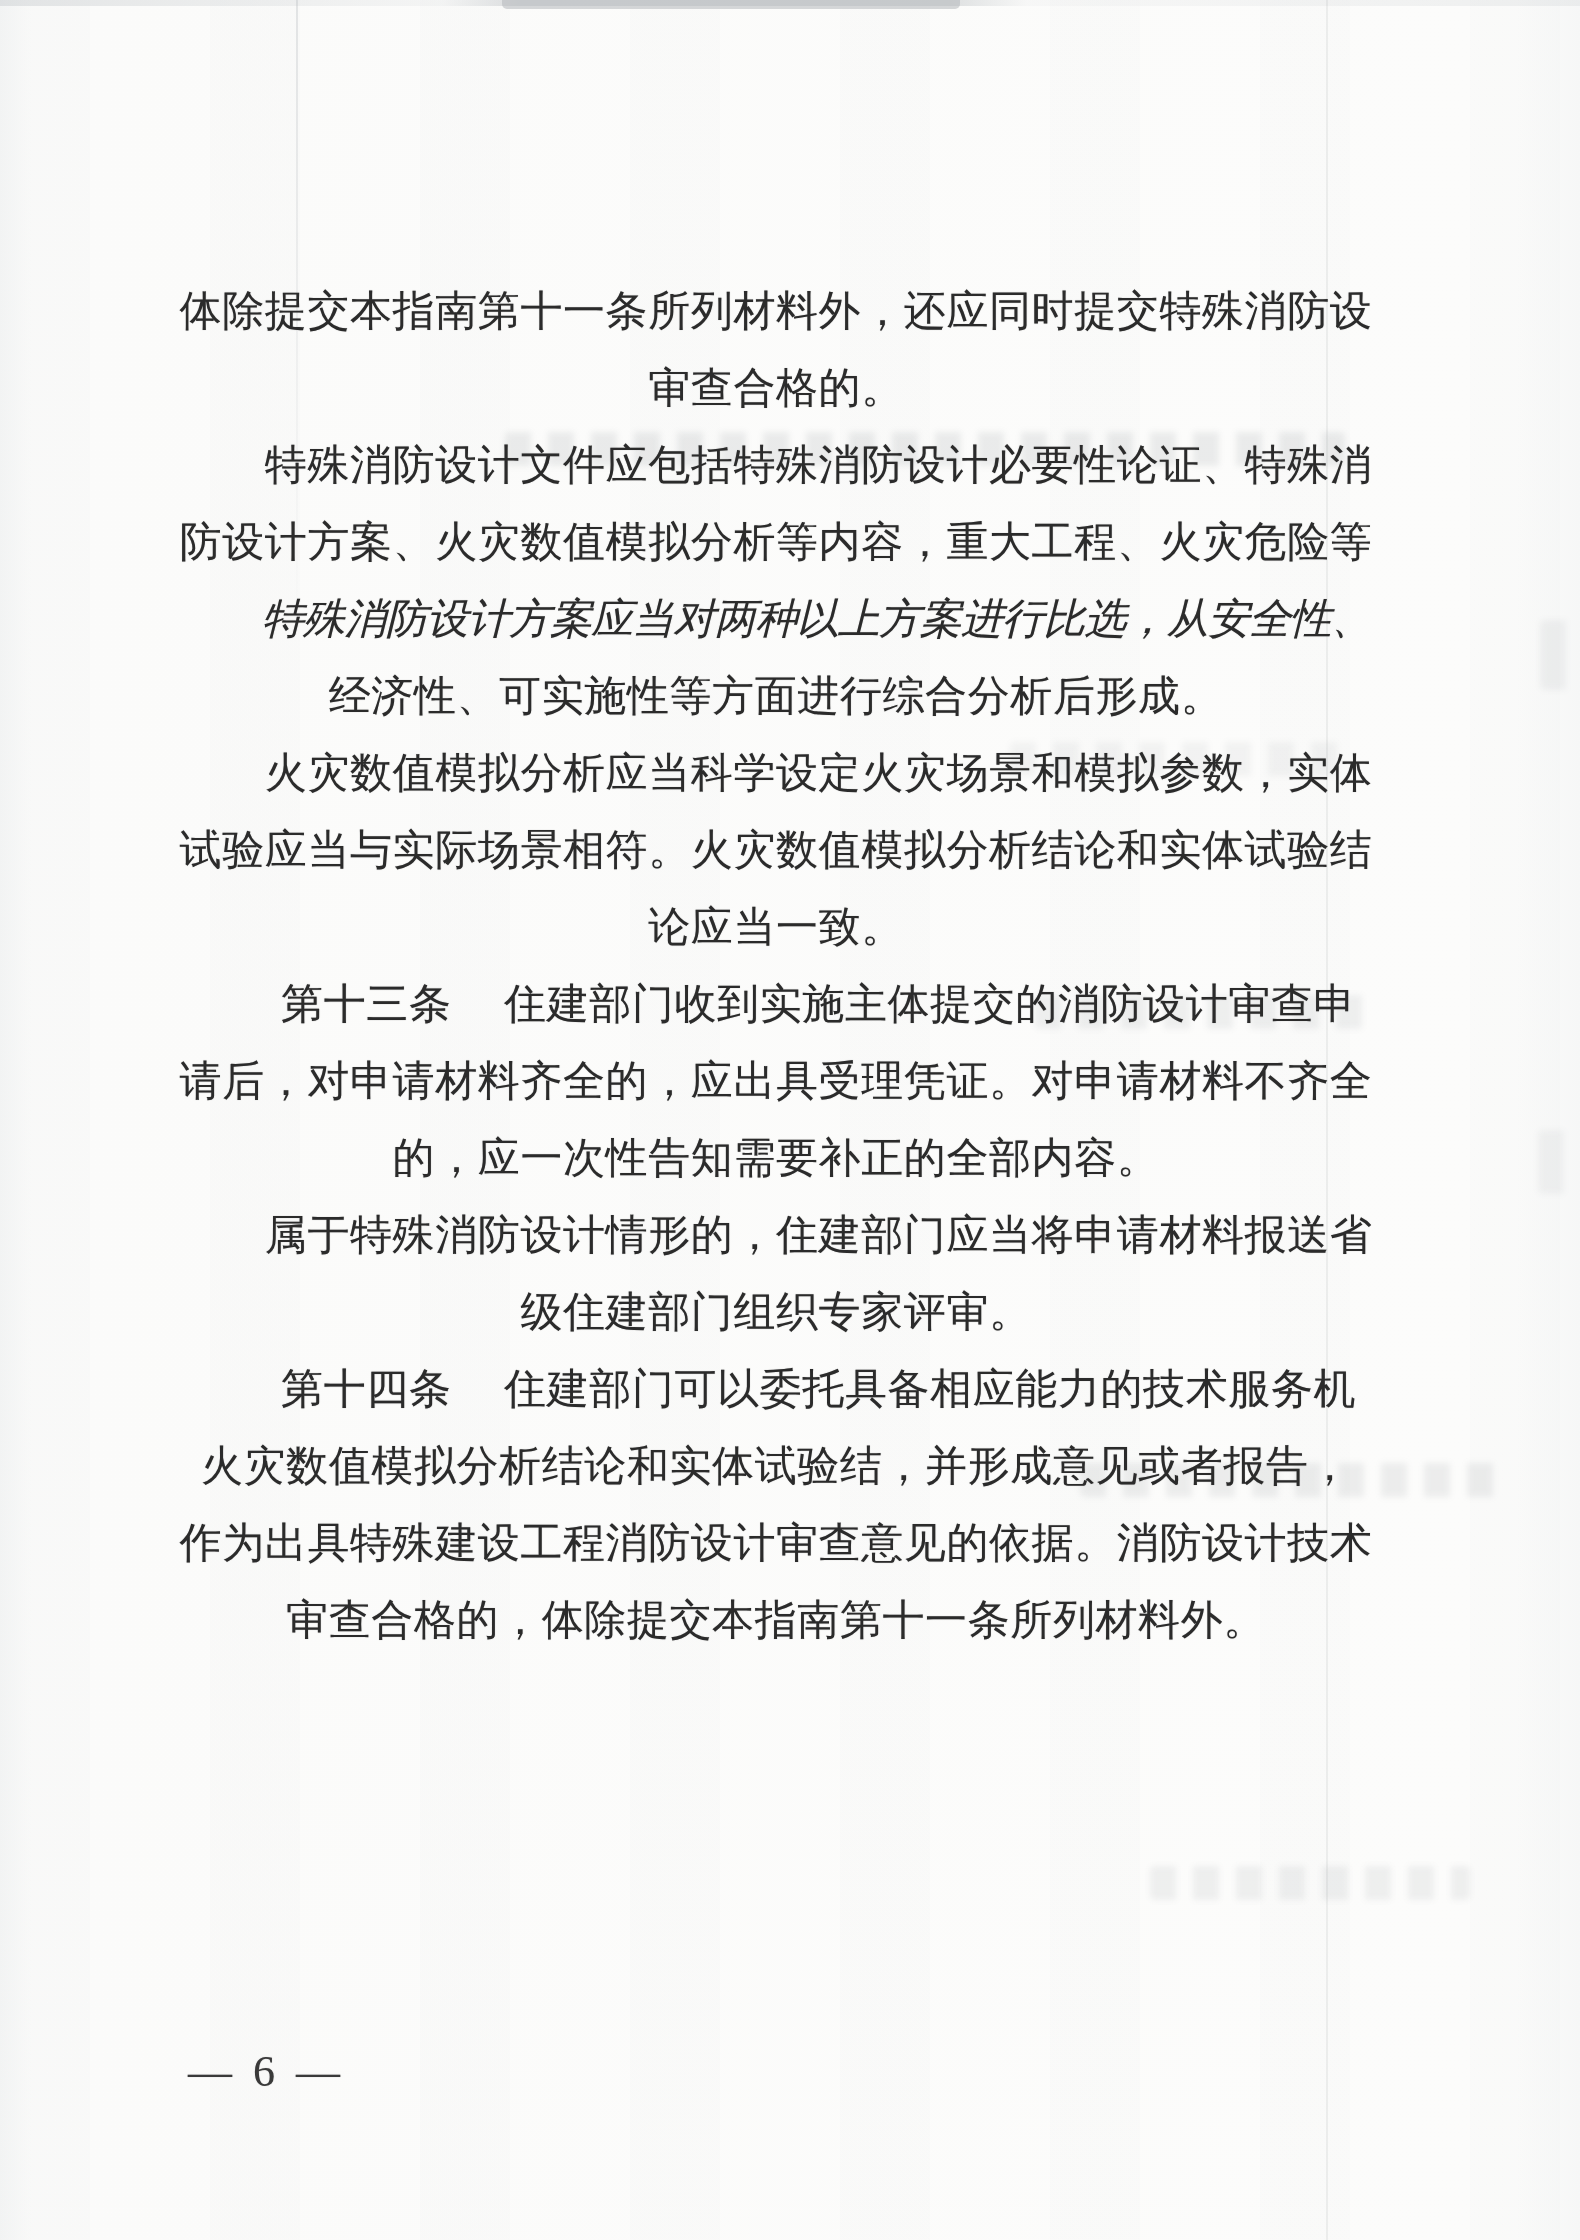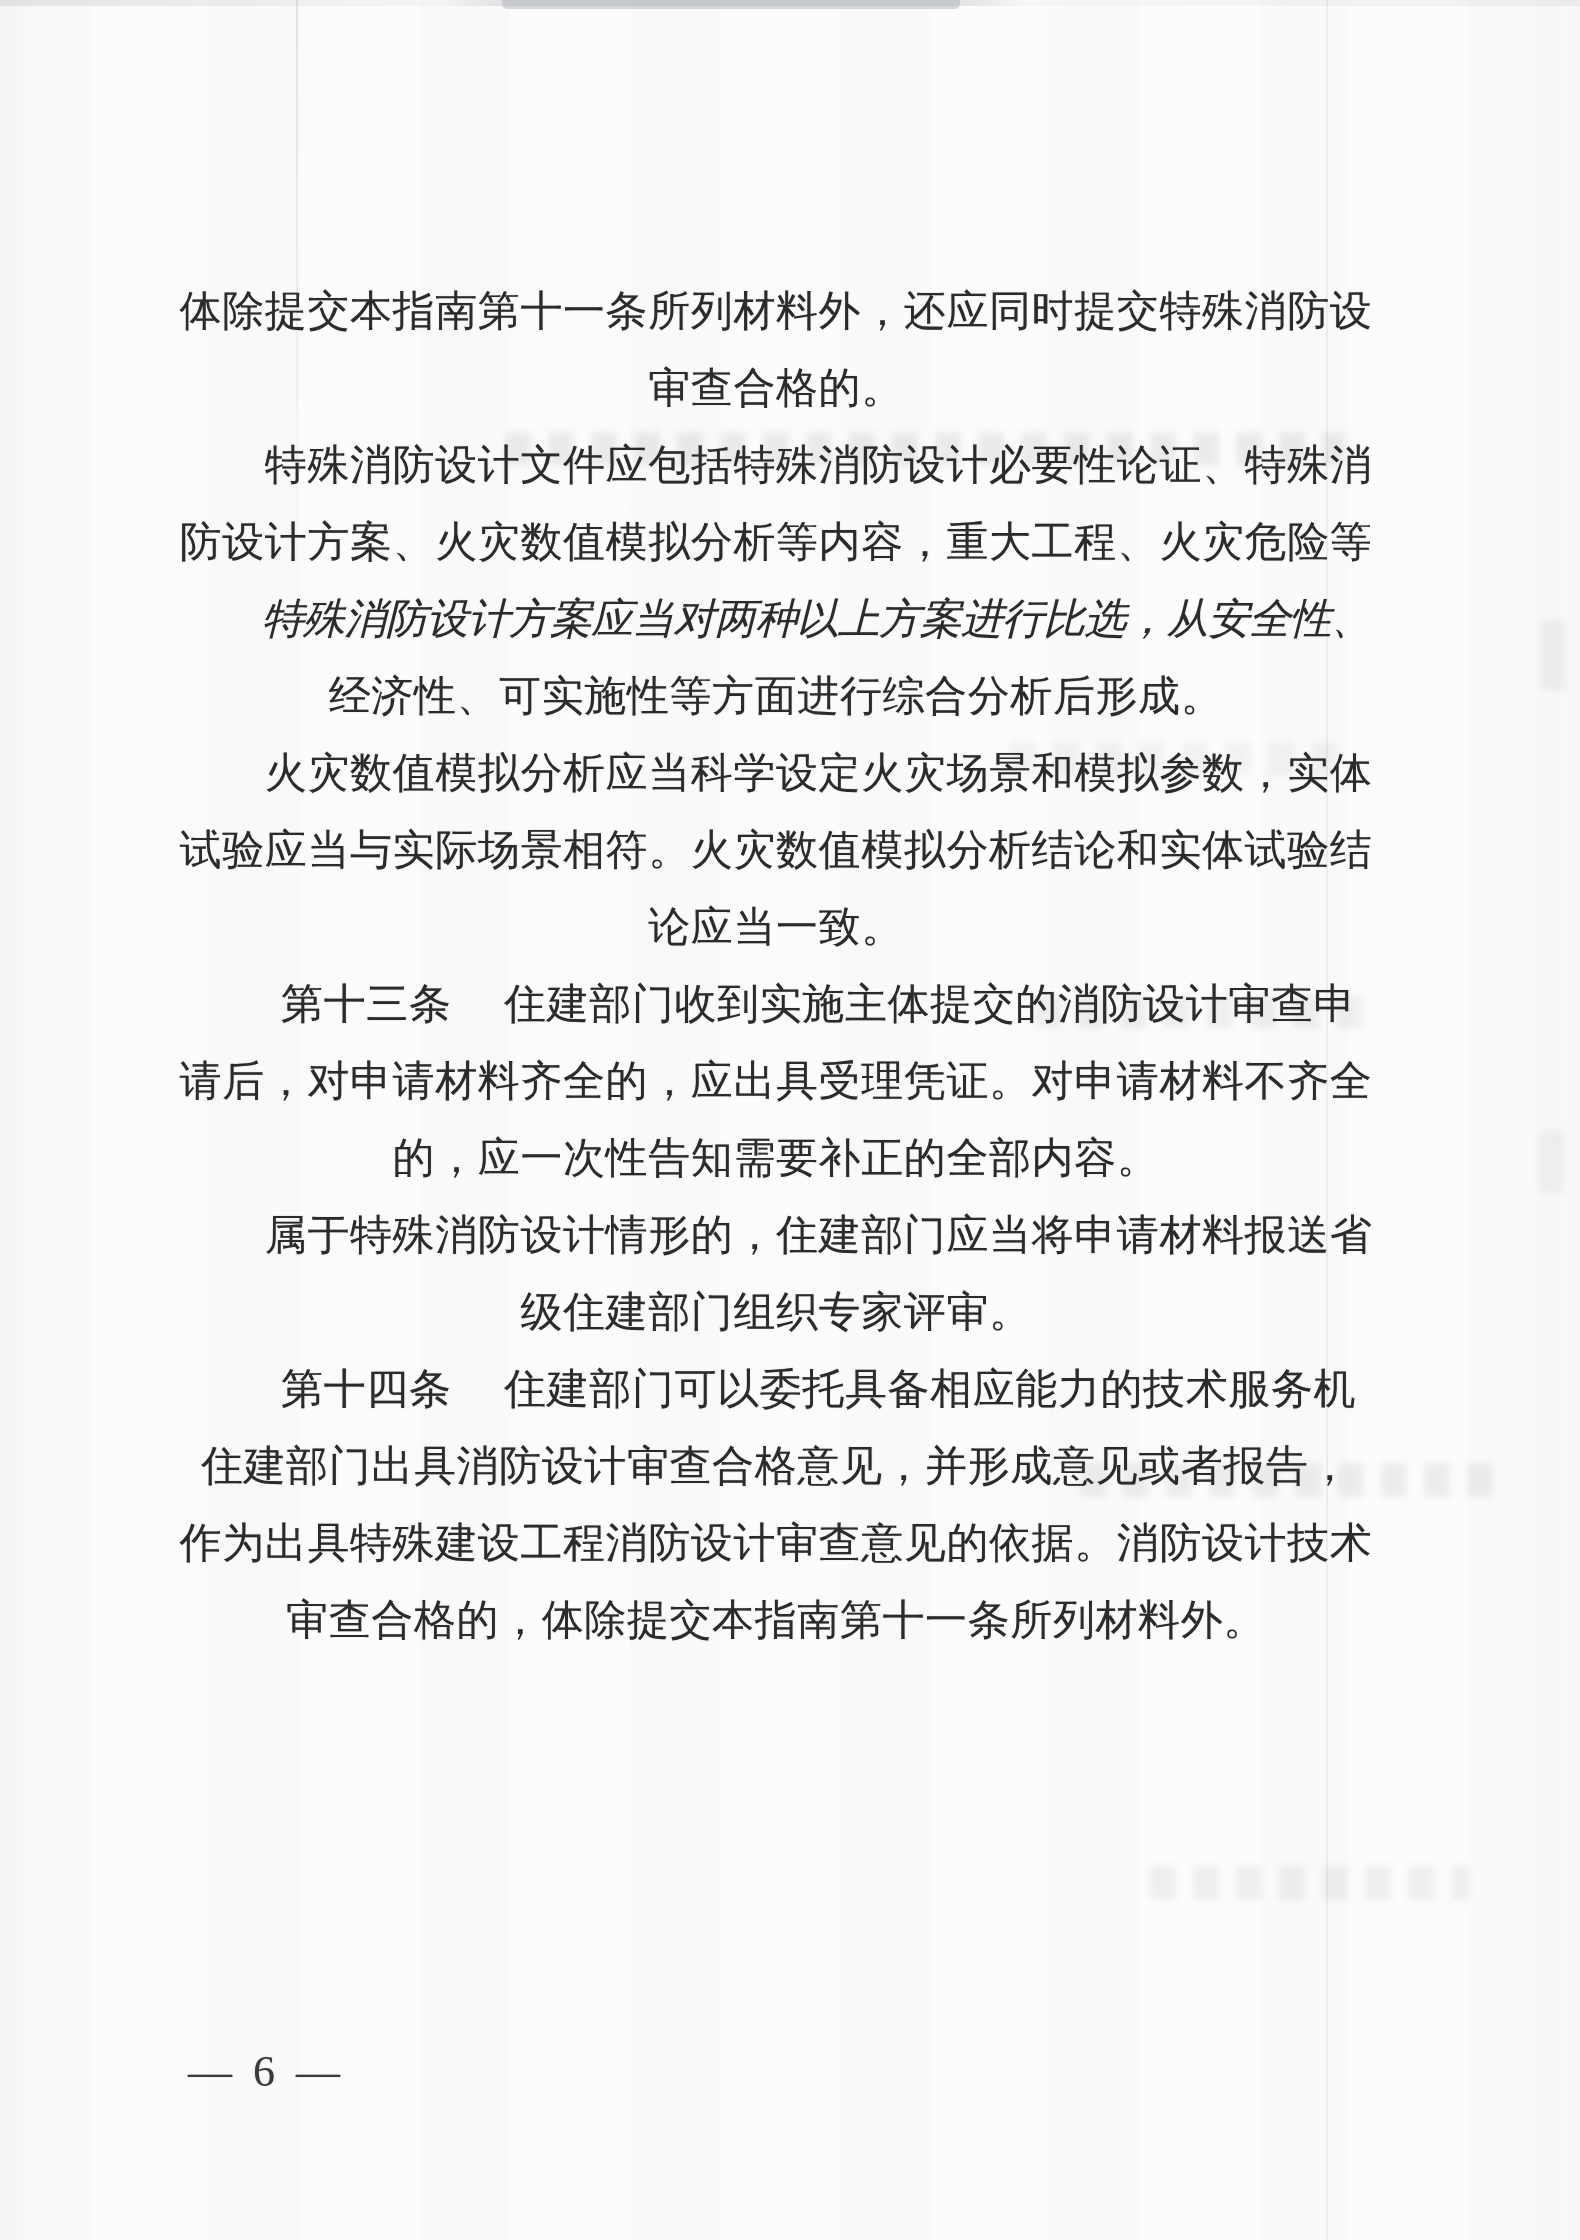--- a/index.html
+++ b/index.html
@@ -102,20 +102,20 @@
         <div class="text-line"><span>　　</span><span class="article-num">第十三条</span><span>　住建部门收到实施主体提交的消防设计审查申</span></div>
         <div class="text-line"><span>请后，对申请材料齐全的，应出具受理凭证。对申请材料不齐全</span></div>
         <div class="text-line"><span>的，应一次性告知需要补正的全部内容。</span></div>
       </div>
       <div>
         <div class="text-line"><span>　　属于特殊消防设计情形的，住建部门应当将申请材料报送省</span></div>
         <div class="text-line"><span>级住建部门组织专家评审。</span></div>
       </div>
       <div>
         <div class="text-line"><span>　　</span><span class="article-num">第十四条</span><span>　住建部门可以委托具备相应能力的技术服务机</span></div>
-        <div class="text-line"><span>住建部门出具消防设计审查合格意见，并形成意见或者报告，</span></div>
+        <div class="text-line"><span>火灾数值模拟分析结论和实体试验结，并形成意见或者报告，</span></div>
         <div class="text-line"><span>作为出具特殊建设工程消防设计审查意见的依据。消防设计技术</span></div>
         <div class="text-line"><span>审查合格的，体除提交本指南第十一条所列材料外。</span></div>
       </div>
     </div>
 
   <div class="page-number">— 6 —</div>
 </div>
 
 </body></html>

